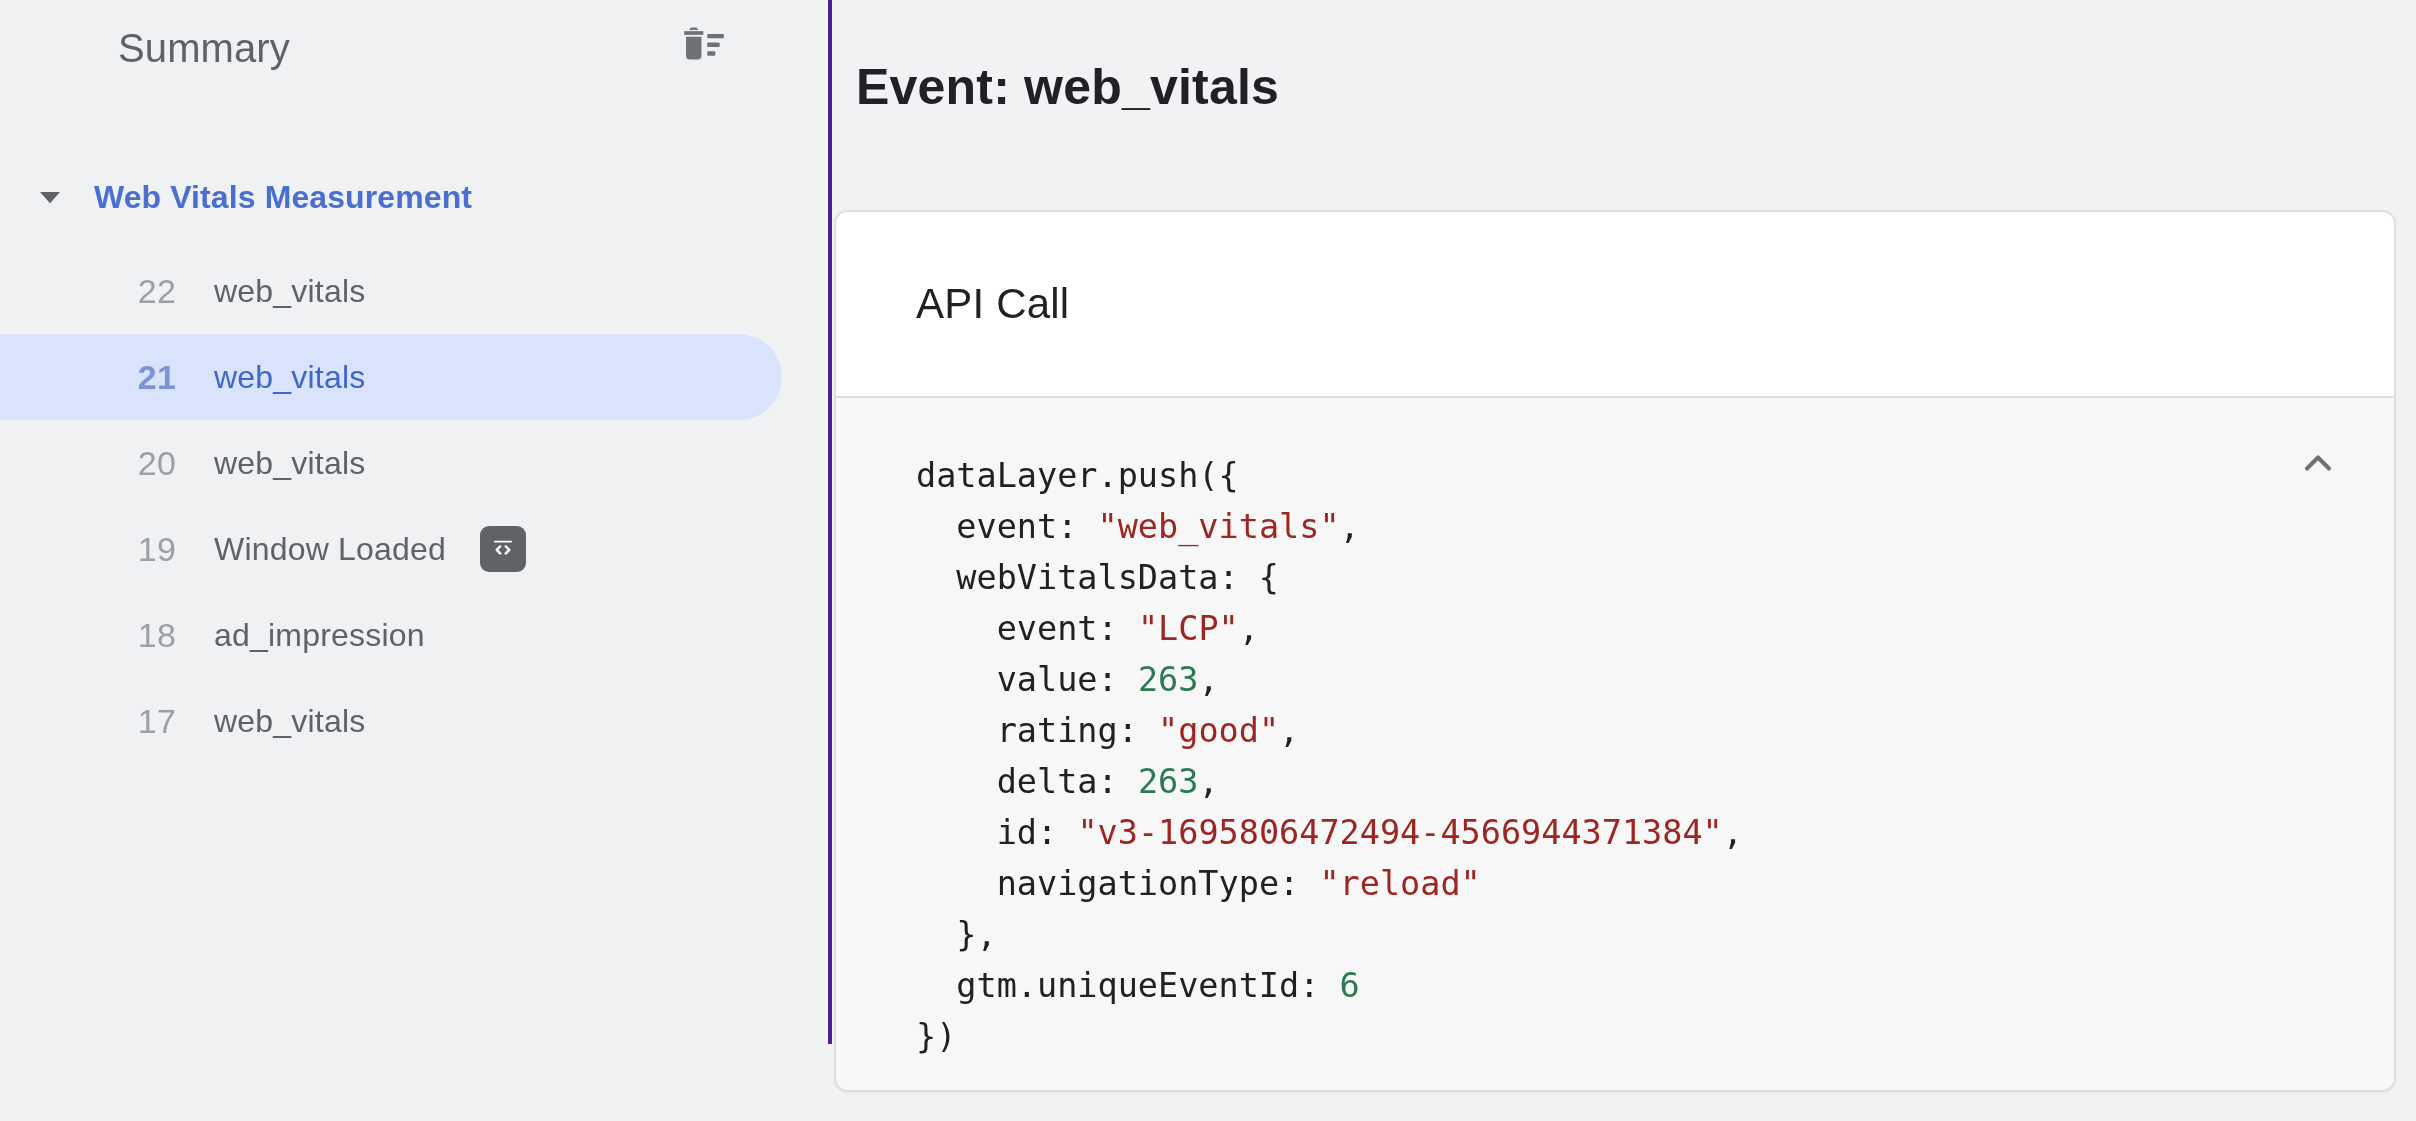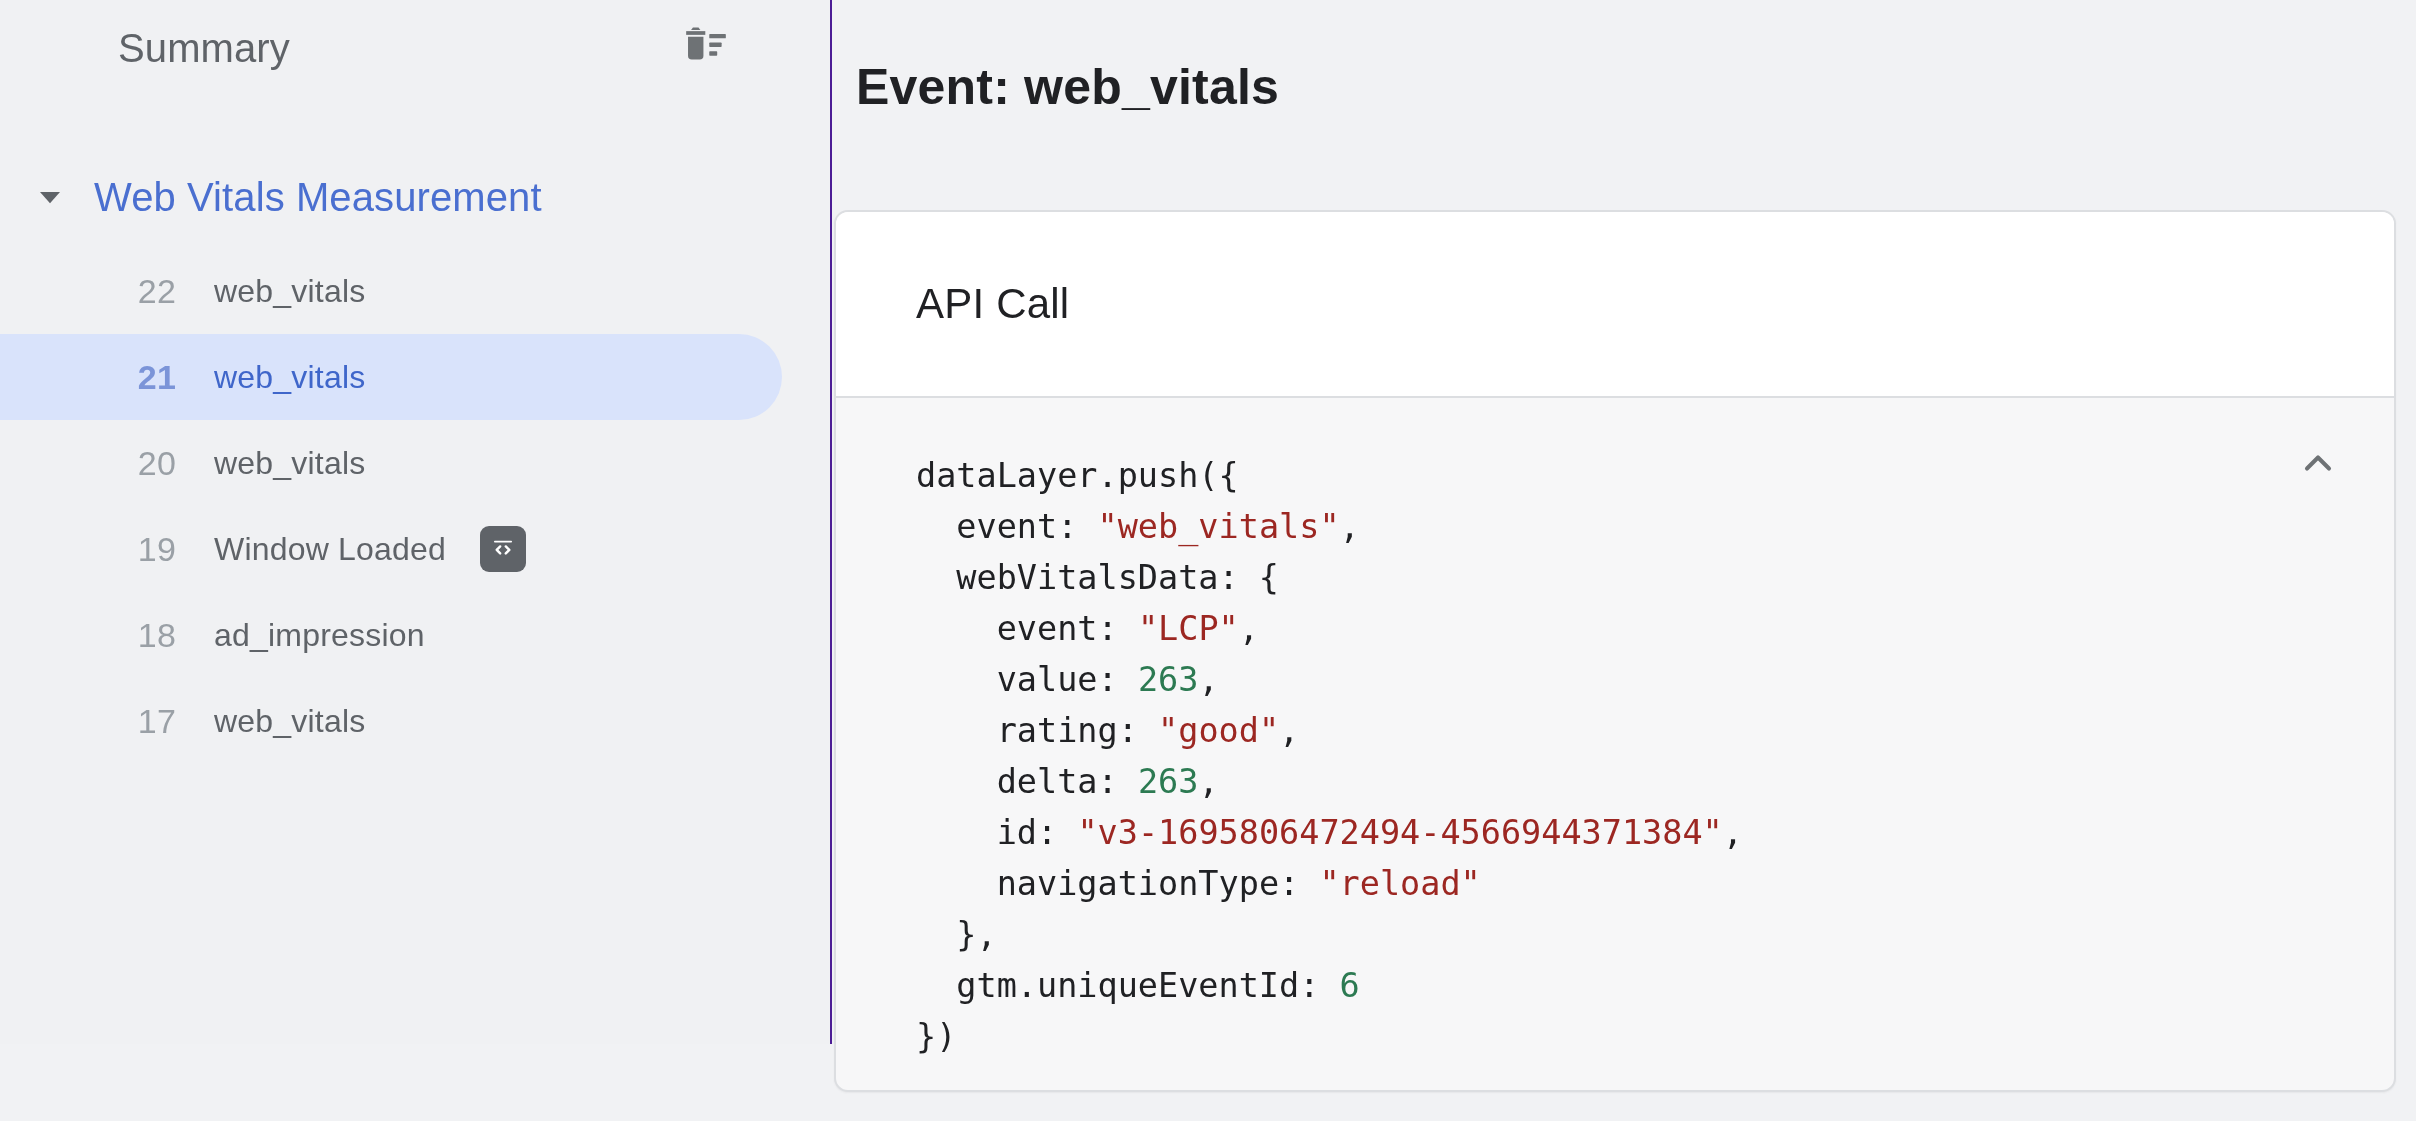--- a/index.html
+++ b/index.html
@@ -20,21 +20,21 @@
     background: #f1f2f4;
   }
 
   
   .sidebar {
     position: relative;
     width: 832px;
     height: 1044px;
     background: #f0f1f3;
     flex: 0 0 832px;
-    border-right: 2px solid #4c1d95;
+    border-right: 4px solid #4c1d95;
     overflow: hidden;
   }
 
   .sidebar-header {
     display: flex;
     align-items: center;
     height: 96px;
     padding-left: 118px;
     padding-right: 40px;
   }
@@ -75,23 +75,23 @@
     display: flex;
     align-items: center;
     justify-content: center;
     flex: 0 0 40px;
     margin-right: 24px;
   }
 
   .caret svg { display: block; }
 
   .group-label {
-    font-size: 40px;
+    font-size: 32px;
     color: #4a6fd0;
-    font-weight: 400;
+    font-weight: 700;
     letter-spacing: 0.1px;
     white-space: nowrap;
   }
 
   .event-list {
     margin-top: 12px;
     list-style: none;
   }
 
   .event-item {

